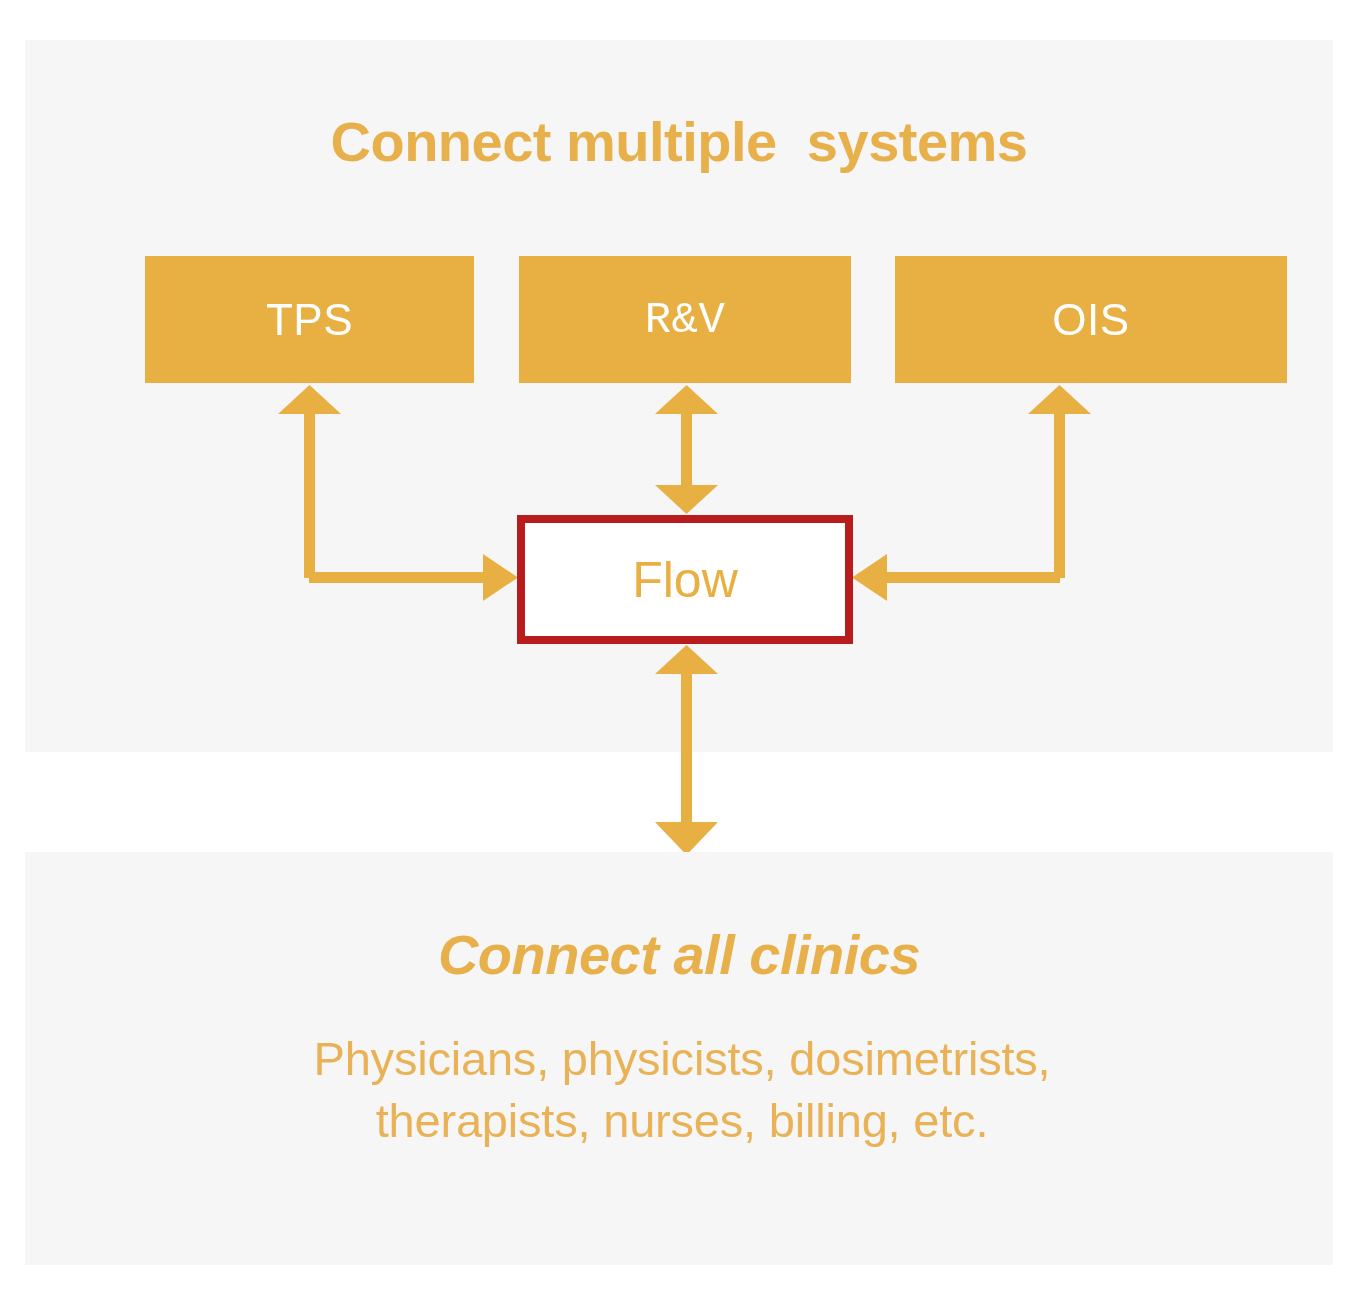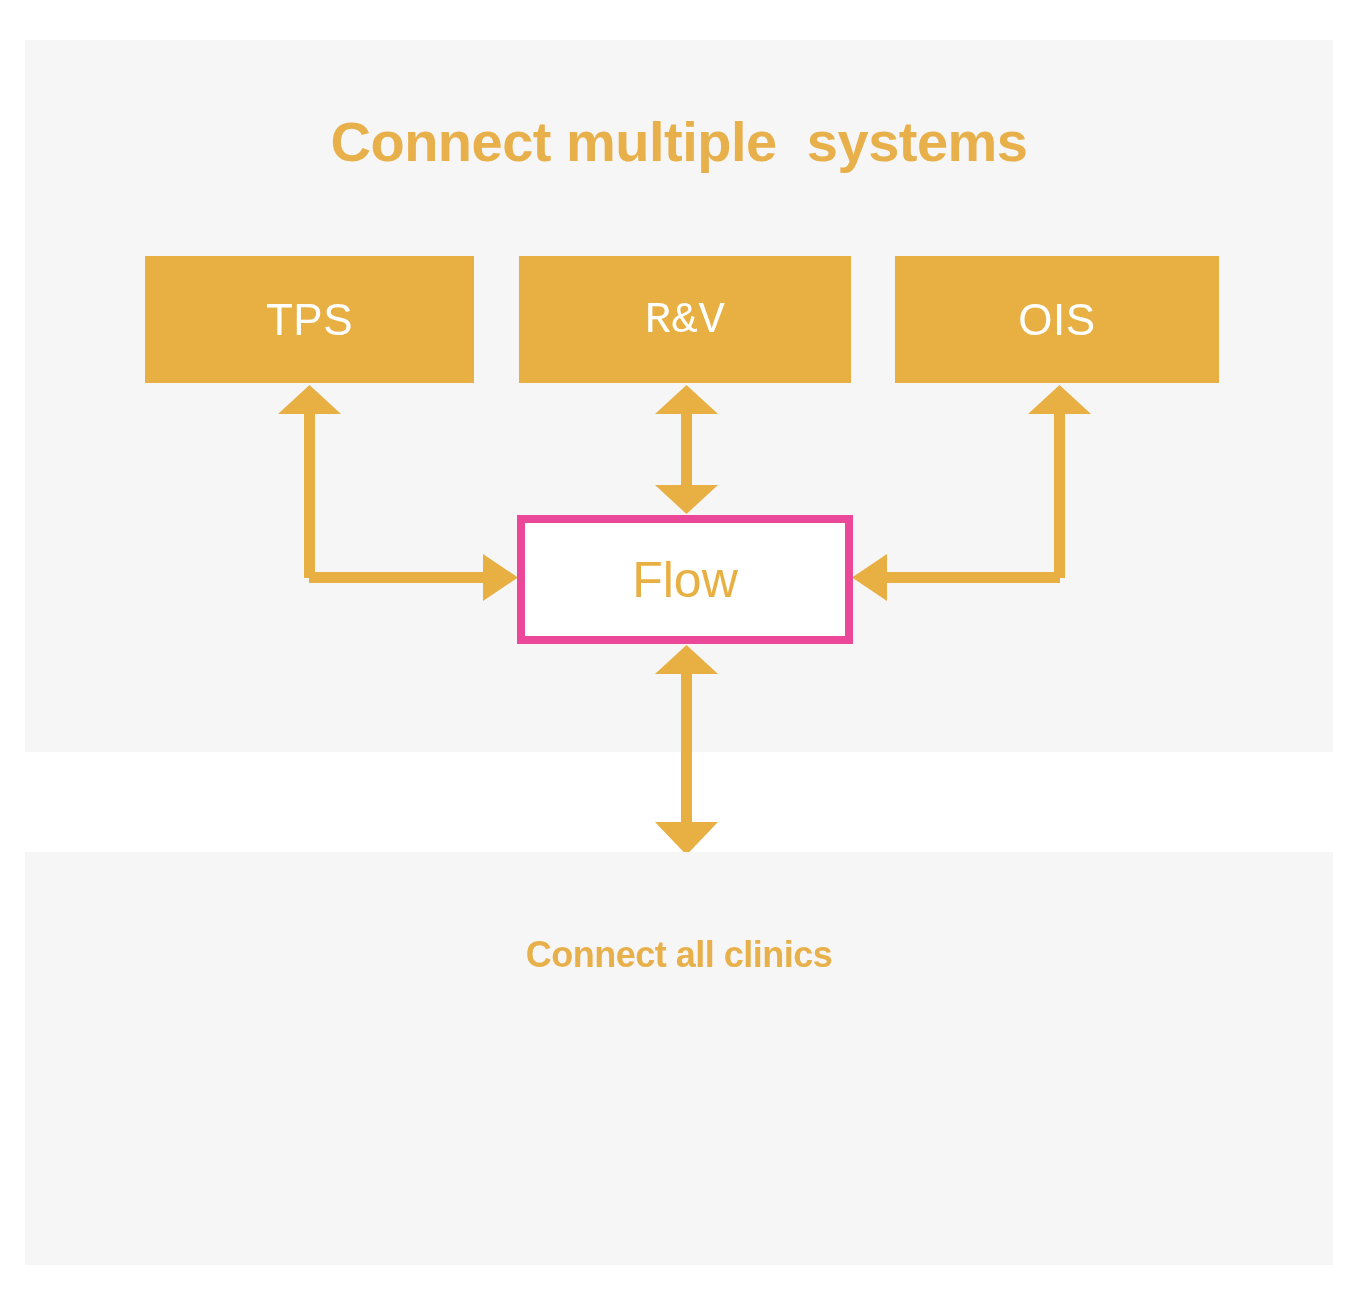--- a/index.html
+++ b/index.html
@@ -56,22 +56,23 @@
     left: 23px;
     top: 108px;
     width: 1308px;
     font-size: 56px;
     line-height: 68px;
   }
   #title-bottom {
     left: 23px;
     top: 925px;
     width: 1308px;
-    font-size: 36px;
+    font-size: 56px;
     line-height: 60px;
+    font-style: italic;
   }
   #subtitle-bottom {
     position: absolute;
     left: 110px;
     top: 1028px;
     width: 1140px;
     text-align: center;
     font-size: 47px;
     line-height: 62px;
     color: #e9b256;
@@ -88,32 +89,32 @@
     display: flex;
     align-items: center;
     justify-content: center;
     color: #ffffff;
     font-size: 44px;
     line-height: 54px;
     letter-spacing: 0.5px;
   }
   #box-tps { left: 143px;  width: 329px; }
   #box-rv  { left: 517px;  width: 332px; font-family: Liberation Mono, monospace; }
-  #box-ois { left: 893px;  width: 324px; }
+  #box-ois { left: 893px;  width: 392px; }
 
   
   #box-flow {
     position: absolute;
     left: 515px;
     top: 515px;
     width: 336px;
     height: 129px;
     box-sizing: border-box;
     background: #ffffff;
-    border: 8px solid #ec4899;
+    border: 8px solid #b91c1c;
     display: flex;
     align-items: center;
     justify-content: center;
     color: #e8af43;
     font-size: 50px;
     line-height: 50px;
   }
 
   
   #connectors {
@@ -176,14 +177,16 @@
   <div class="sysbox" id="box-rv">R&amp;V</div>
 
   <div class="sysbox" id="box-ois">OIS</div>
 
   <div id="box-flow">Flow</div>
 
   <div class="panel" id="panel-bottom"></div>
 
   <div class="heading" id="title-bottom">Connect all clinics</div>
 
+  <div id="subtitle-bottom">Physicians, physicists, dosimetrists,
+therapists, nurses, billing, etc.</div>
 
 </div>
 
 </body></html>

